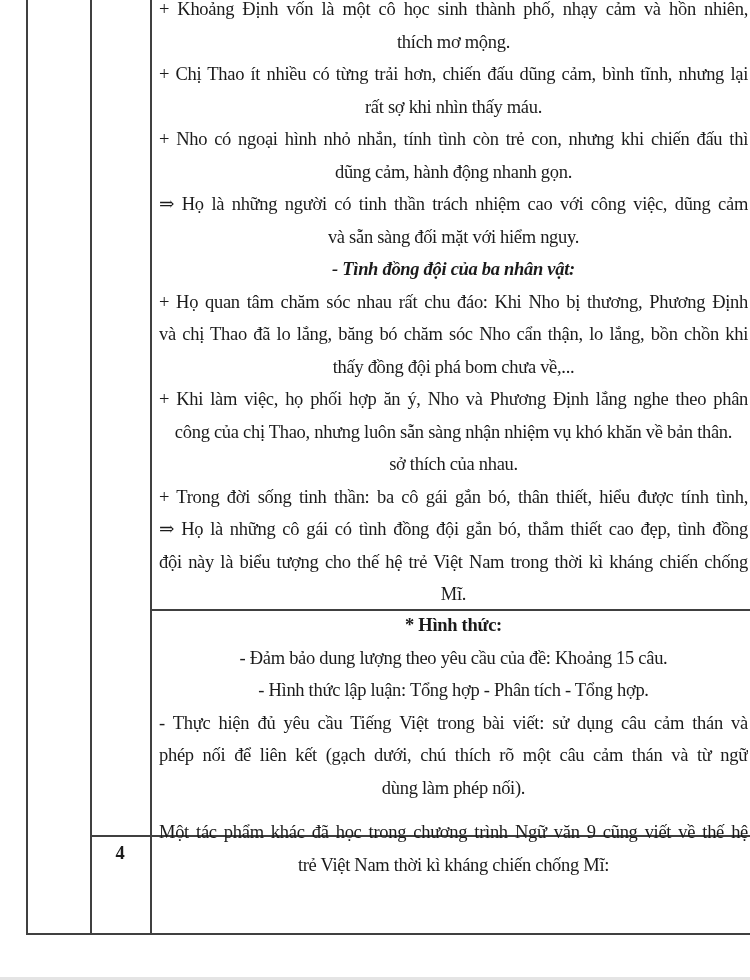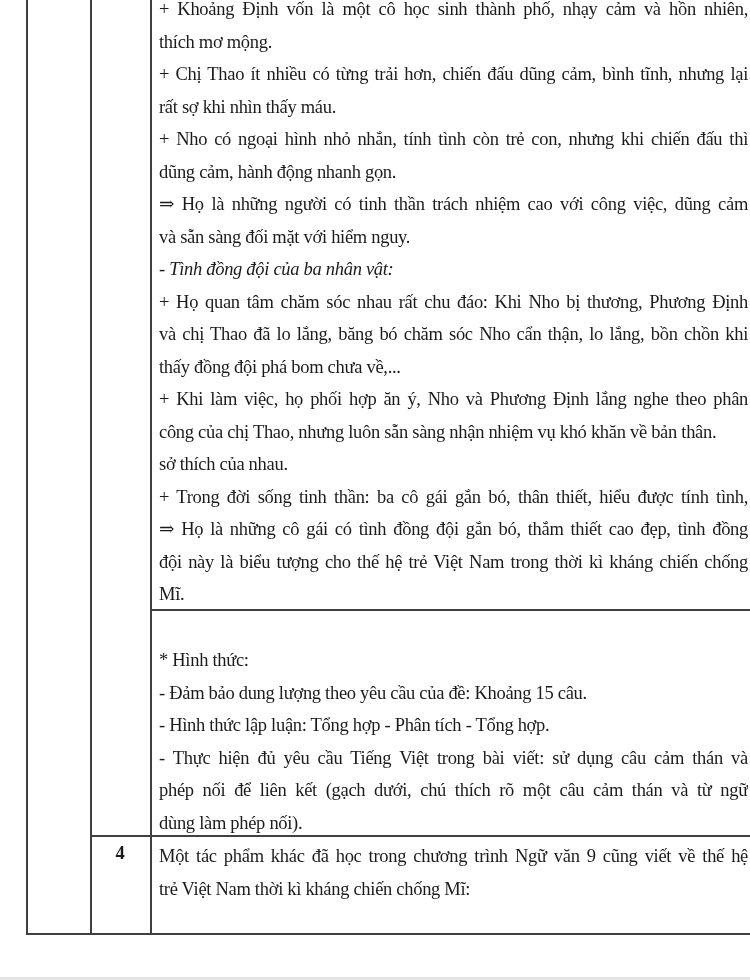--- a/index.html
+++ b/index.html
@@ -30,28 +30,28 @@
     position: absolute; height: 2px;
     background: var(--border-color);
   }
   .cell {
     position: absolute; left: 159px; width: 589px;
   }
   .line {
     height: 32.5px; line-height: 32.5px;
     font-size: 18.5px; letter-spacing: -0.3px;
     overflow: hidden; white-space: normal;
-    text-align: left;
+    text-align: center;
   }
   .line.just {
     text-align: justify;
     text-align-last: justify;
     text-justify: inter-word;
   }
-  .seg-b { font-weight: normal; }
+  .seg-b { font-weight: bold; }
   .seg-i { font-style: italic; }
   .qnum {
     position: absolute; left: 92px; width: 56px;
     height: 32.5px; line-height: 32.5px;
     text-align: center; font-weight: bold; font-size: 18.5px;
   }
   .edge-shadow {
     position: absolute; left: 0; right: 0; bottom: 0; height: 3px;
     background: #e4e4e4;
   }
@@ -84,33 +84,33 @@
       <div class="line"><span class="">thấy đồng đội phá bom chưa về,...</span></div>
       <div class="line just"><span class="">+ Khi làm việc, họ phối hợp ăn ý, Nho và Phương Định lắng nghe theo phân</span></div>
       <div class="line"><span class="">công của chị Thao, nhưng luôn sẵn sàng nhận nhiệm vụ khó khăn về bản thân.</span></div>
       <div class="line"><span class="">sở thích của nhau.</span></div>
       <div class="line just"><span class="">+ Trong đời sống tinh thần: ba cô gái gắn bó, thân thiết, hiểu được tính tình,</span></div>
       <div class="line just"><span class="">⇒ Họ là những cô gái có tình đồng đội gắn bó, thắm thiết cao đẹp, tình đồng</span></div>
       <div class="line just"><span class="">đội này là biểu tượng cho thế hệ trẻ Việt Nam trong thời kì kháng chiến chống</span></div>
       <div class="line"><span class="">Mĩ.</span></div>
     </div>
 
-  <div class="cell" id="cell-format-section" style="top:644px">
+  <div class="cell" id="cell-format-section" style="top:609px">
       <div class="line"><span class="seg-b ">* Hình thức:</span></div>
       <div class="line"><span class="">- Đảm bảo dung lượng theo yêu cầu của đề: Khoảng 15 câu.</span></div>
       <div class="line"><span class="">- Hình thức lập luận: Tổng hợp - Phân tích - Tổng hợp.</span></div>
       <div class="line just"><span class="">- Thực hiện đủ yêu cầu Tiếng Việt trong bài viết: sử dụng câu cảm thán và</span></div>
       <div class="line just"><span class="">phép nối để liên kết (gạch dưới, chú thích rõ một câu cảm thán và từ ngữ</span></div>
       <div class="line"><span class="">dùng làm phép nối).</span></div>
     </div>
 
   <div class="qnum" style="top:836.5px">
     <span>4</span>
   </div>
 
-  <div class="cell" id="cell-row4-content" style="top:840px">
+  <div class="cell" id="cell-row4-content" style="top:816px">
       <div class="line just"><span class="">Một tác phẩm khác đã học trong chương trình Ngữ văn 9 cũng viết về thế hệ</span></div>
       <div class="line"><span class="">trẻ Việt Nam thời kì kháng chiến chống Mĩ:</span></div>
     </div>
 
   <div class="edge-shadow"></div>
 
 </div>
 
 </body></html>

